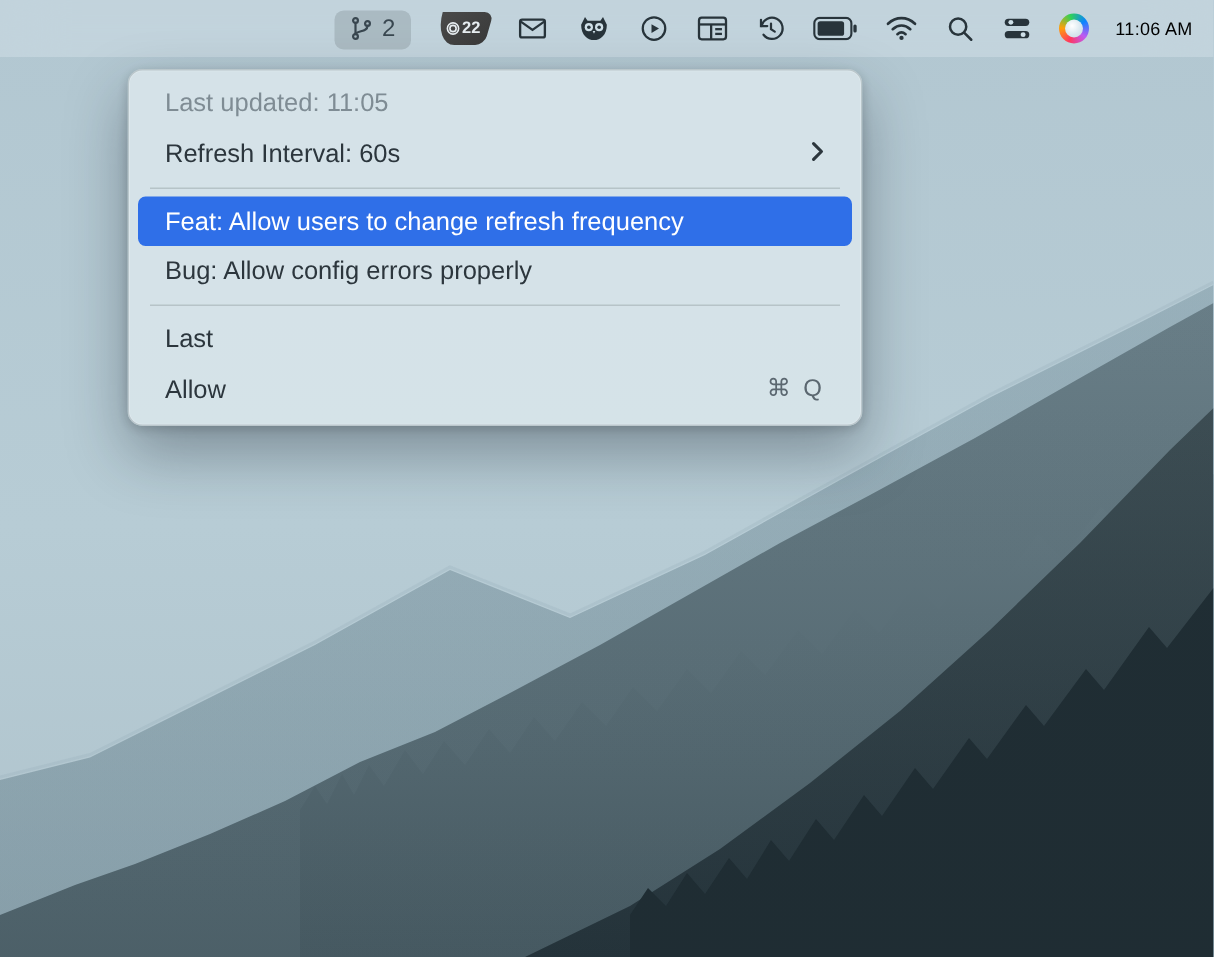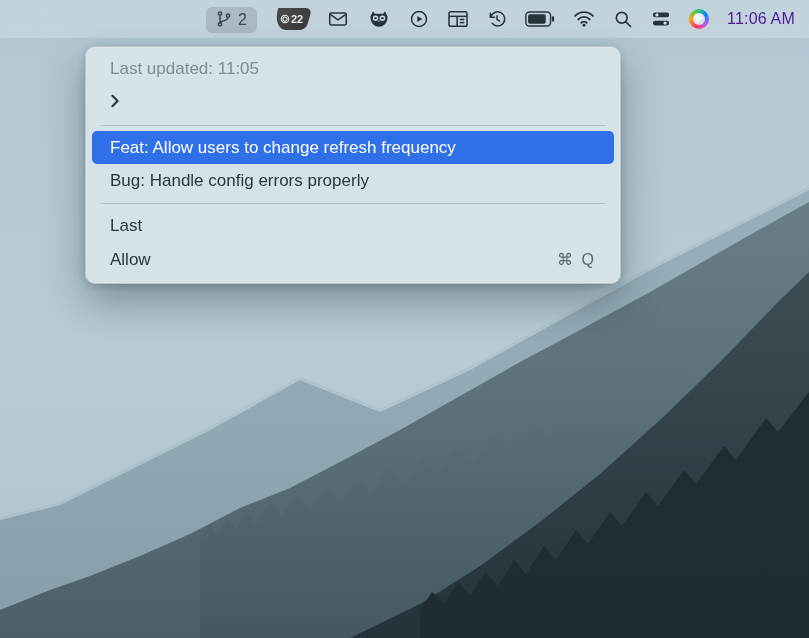--- a/index.html
+++ b/index.html
@@ -41,26 +41,26 @@
     }
     .mb-badge {
       position: relative; width: 34px; height:22px;
       background: linear-gradient(135deg,#4a4a4a,#3a3a3a);
       border-radius: 0 6px 6px 14px / 0 6px 6px 22px;
       transform: skewX(-16deg);
       display:flex; align-items:center; justify-content:center;
     }
     .mb-badge-inner { transform: skewX(16deg); display:flex; align-items:center; gap:1px; color:#e7edf1; font-size:11px; font-weight:600; }
     .mb-badge-inner svg { width:10px; height:10px; }
-    .clock { font-size: 16px; letter-spacing: 0.2px; color:#4c1d95; }
+    .clock { font-size: 12px; letter-spacing: 0.2px; color:#000000; }
 
     
     .dropdown {
       position:absolute; left:85px; top:46px;
-      width: 536px;
+      width: 490px;
       background: rgba(215, 228, 234, 0.93);
       border: 1px solid rgba(0,0,0,0.12);
       border-radius: 10px;
       box-shadow: 0 0 0 0.5px rgba(255,255,255,0.25) inset, 0 18px 40px rgba(20,30,40,0.35), 0 2px 8px rgba(0,0,0,0.18);
       padding: 5px 0 6px;
       font-size: 17px;
       color: #2c363d;
     }
     .dropdown .row {
       display:flex; align-items:center;
@@ -224,32 +224,33 @@
       <span>11:06 AM</span>
     </div>
   </div>
 </div>
 
 <div class="dropdown">
   <div class="row disabled">
     <span>Last updated: 11:05</span>
   </div>
   <div class="row item">
+    <span>Refresh Interval: 60s</span>
     <span class="chev">
       <svg viewBox="0 0 10 16" fill="none" stroke="#2c363d" stroke-width="2.4" stroke-linecap="round" stroke-linejoin="round">
           <path d="M2 2 L8 8 L2 14"></path>
         </svg>
     </span>
   </div>
   <hr>
   <div class="row item highlight">
     <span>Feat: Allow users to change refresh frequency</span>
   </div>
   <div class="row item">
-    <span>Bug: Handle config errors properly</span>
+    <span>Bug: Allow config errors properly</span>
   </div>
   <hr>
   <div class="row item">
     <span>Last</span>
   </div>
   <div class="row item">
     <span>Allow</span>
     <span class="shortcut">⌘ Q</span>
   </div>
 </div>

